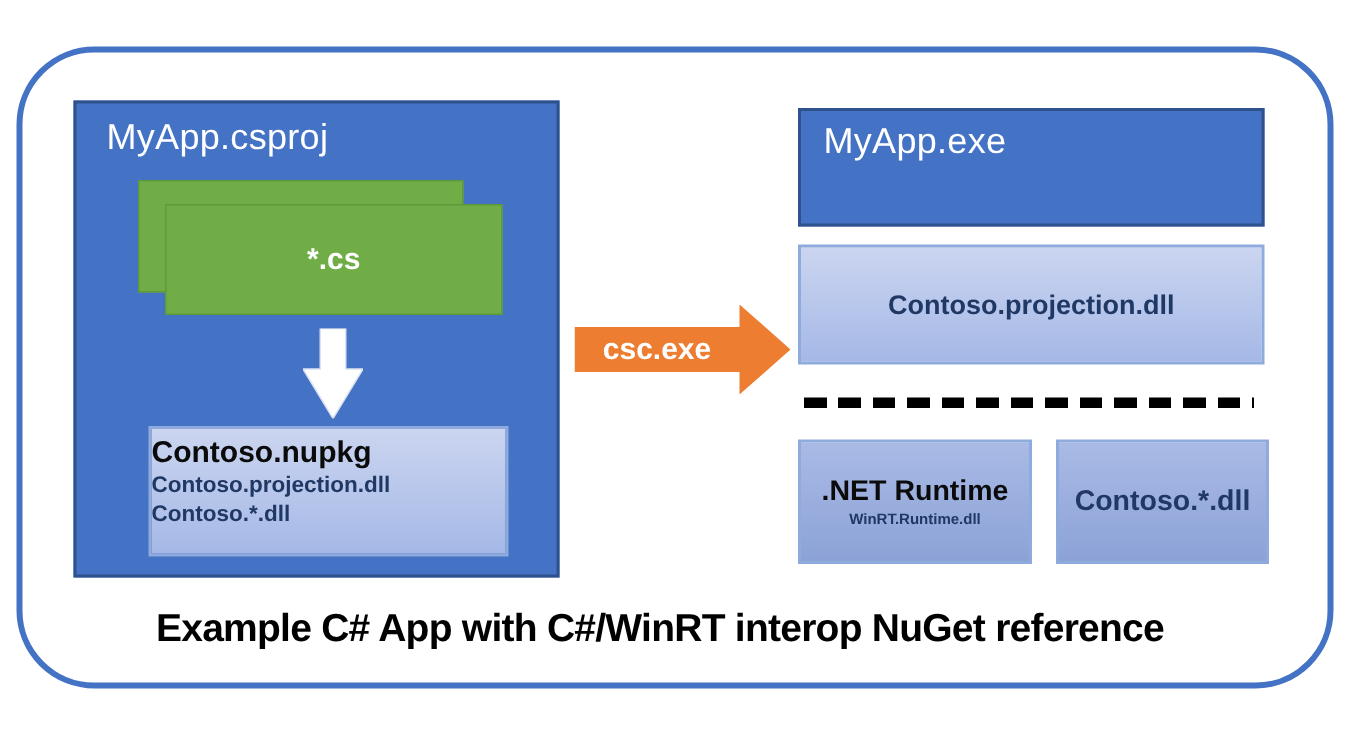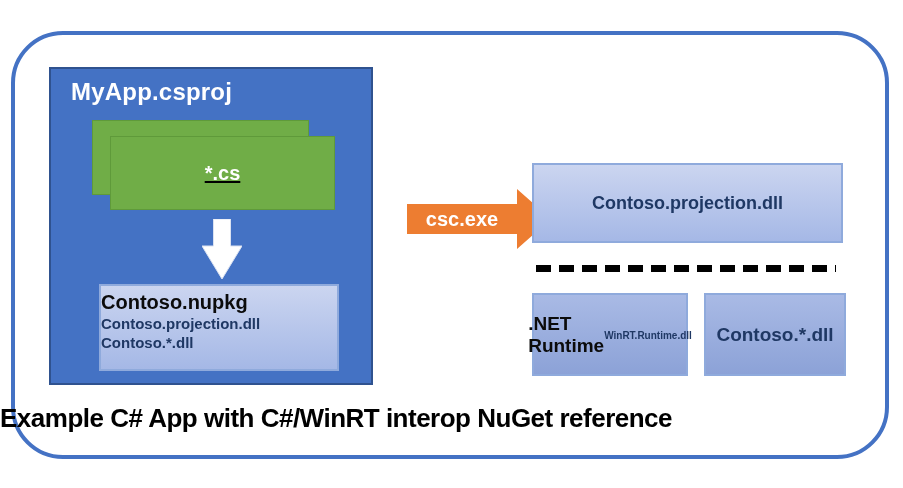--- a/index.html
+++ b/index.html
@@ -10,44 +10,44 @@
   .outer-frame{
     position:absolute;left:11px;top:31px;width:878px;height:428px;box-sizing:border-box;
     border:4px solid var(--frame-blue,#4472C4);border-radius:52px;
   }
   
   .left-panel{
     position:absolute;left:49px;top:67px;width:324px;height:318px;box-sizing:border-box;
     background:var(--panel-blue,#4472C4);border:2px solid var(--panel-border,#2F528F);
   }
   .panel-title{
-    position:absolute;left:20px;top:9px;color:#ffffff;font-size:24px;font-weight:bold;
+    position:absolute;left:20px;top:9px;color:#ffffff;font-size:24px;font-weight:normal;
     letter-spacing:0.2px;
   }
   .green-back{
     position:absolute;left:41px;top:51px;width:217px;height:75px;
     background:var(--green,#70AD47);border:1px solid #5f9a3a;box-sizing:border-box;
   }
   .green-front{
     position:absolute;left:59px;top:67px;width:225px;height:74px;
     background:var(--green,#70AD47);border:1px solid #5f9a3a;box-sizing:border-box;
-    display:flex;align-items:center;justify-content:center;text-decoration:underline;
+    display:flex;align-items:center;justify-content:center;
   }
   .green-front span{color:#ffffff;font-size:20px;font-weight:bold;}
   .down-arrow{position:absolute;left:151px;top:150px;}
   .nupkg-box{
     position:absolute;left:48px;top:215px;width:240px;height:87px;box-sizing:border-box;
     background:linear-gradient(180deg,var(--light-top,#CBD5F0) 0%,var(--light-bottom,#A5B8E6) 100%);
     border:2px solid var(--light-border,#8FAADC);text-align:left;
   }
   .nupkg-title{margin-top:5px;font-size:20px;font-weight:bold;color:#0b0b0b;}
   .nupkg-line{font-size:15px;line-height:19px;font-weight:bold;color:var(--navy,#1F3864);}
   .nupkg-line:first-of-type{margin-top:6px;}
   
-  .csc-arrow-wrap{position:absolute;left:383px;top:189px;width:144px;height:60px;margin-left:24px;}
+  .csc-arrow-wrap{position:absolute;left:383px;top:203px;width:144px;height:60px;}
   .csc-label{
     position:absolute;left:0;top:15px;width:110px;height:30px;line-height:30px;
     text-align:center;color:#ffffff;font-size:20px;font-weight:bold;
   }
   
   .exe-box{
     position:absolute;left:532px;top:72px;width:311px;height:79px;box-sizing:border-box;
     background:var(--panel-blue,#4472C4);border:2px solid var(--panel-border,#2F528F);
   }
   .exe-box .panel-title{left:15px;top:7px;}
@@ -59,34 +59,34 @@
   }
   .projection-box span{color:var(--navy,#1F3864);font-size:18px;font-weight:bold;}
   .dashed-line{
     position:absolute;left:536px;top:265px;width:300px;height:7px;
     background:repeating-linear-gradient(90deg,#000 0 15px,transparent 15px 23px);
   }
   .runtime-box{
     position:absolute;left:532px;top:293px;width:156px;height:83px;box-sizing:border-box;
     background:linear-gradient(180deg,var(--mid-top,#A9BAE5) 0%,var(--mid-bottom,#8CA2D7) 100%);
     border:2px solid var(--light-border,#8FAADC);
-    display:flex;flex-direction:row;align-items:center;justify-content:center;
+    display:flex;flex-direction:column;align-items:center;justify-content:center;
   }
   .runtime-title{font-size:19px;font-weight:bold;color:#0b0b0b;}
   .runtime-sub{font-size:10px;font-weight:bold;color:var(--navy,#1F3864);margin-top:2px;}
   .contoso-dll-box{
     position:absolute;left:704px;top:293px;width:142px;height:83px;box-sizing:border-box;
     background:linear-gradient(180deg,var(--mid-top,#A9BAE5) 0%,var(--mid-bottom,#8CA2D7) 100%);
     border:2px solid var(--light-border,#8FAADC);
     display:flex;align-items:center;justify-content:center;
   }
   .contoso-dll-box span{color:var(--navy,#1F3864);font-size:19px;font-weight:bold;}
   
   .caption{
-    position:absolute;left:0;top:403px;width:776px;text-align:left;
+    position:absolute;left:0;top:403px;width:776px;text-align:right;
     color:var(--caption-black,#000);font-size:26px;font-weight:bold;letter-spacing:-0.5px;
   }
 </style>
 </head>
 <body>
 
 <div class="canvas">
 
   <div class="outer-frame"></div>
 
@@ -106,20 +106,23 @@
     </div>
   </div>
 
   <div class="csc-arrow-wrap">
     <svg width="144" height="60" viewBox="0 0 144 60">
       <polygon points="0,15 110,15 110,0 144,30 110,60 110,45 0,45" fill="#ED7D31"></polygon>
     </svg>
     <div class="csc-label">csc.exe</div>
   </div>
 
+  <div class="exe-box">
+    <div class="panel-title">MyApp.exe</div>
+  </div>
 
   <div class="projection-box">
     <span>Contoso.projection.dll</span>
   </div>
 
   <div class="dashed-line"></div>
 
   <div class="runtime-box">
     <div class="runtime-title">.NET Runtime</div>
     <div class="runtime-sub">WinRT.Runtime.dll</div>

